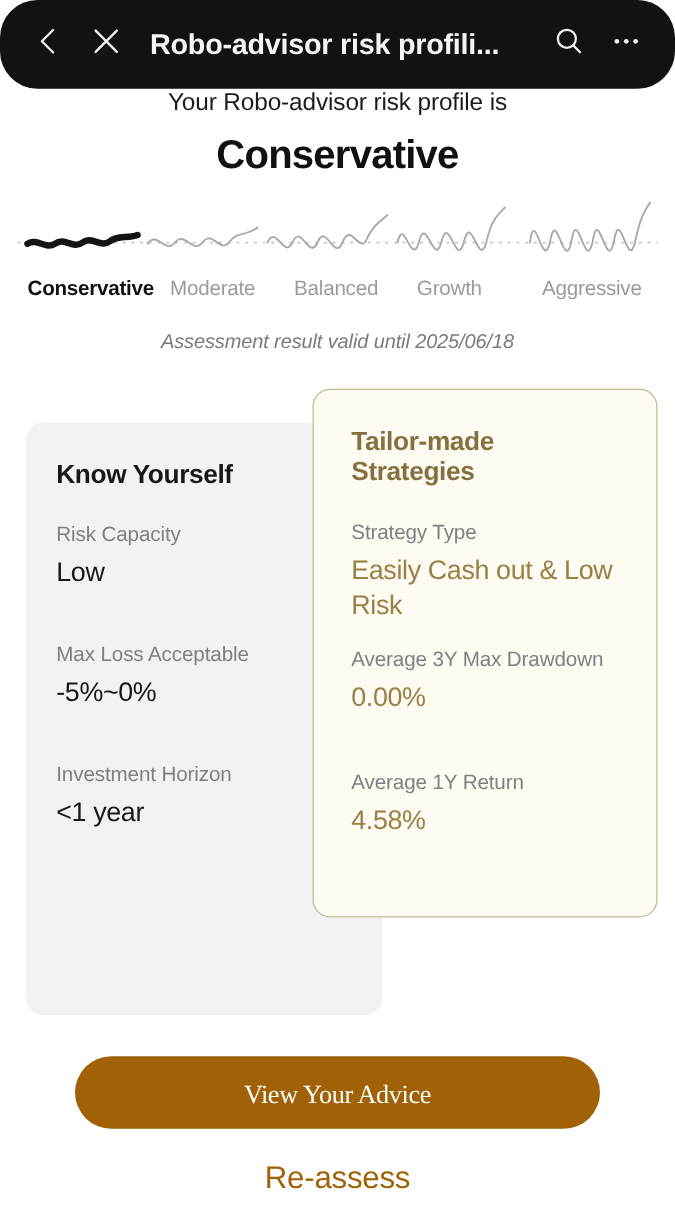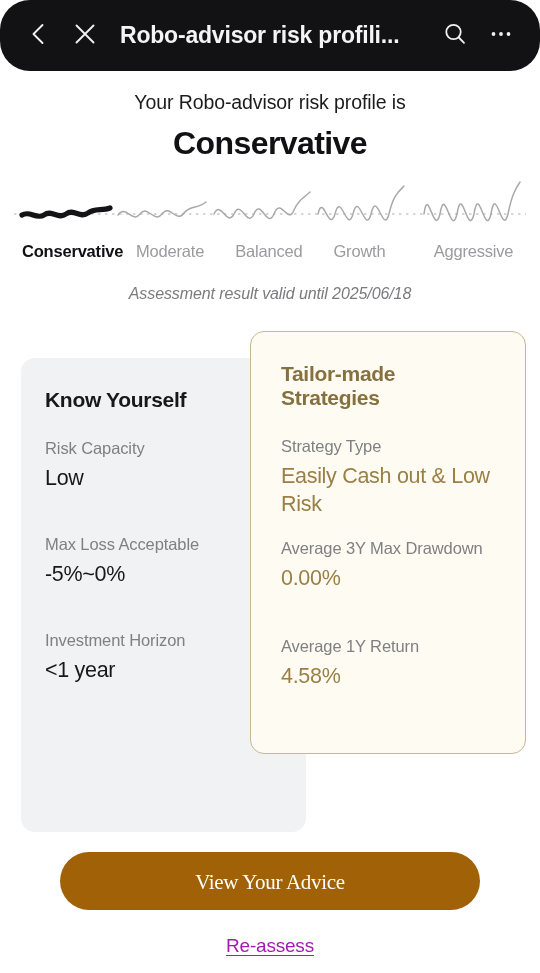--- a/index.html
+++ b/index.html
@@ -42,21 +42,20 @@
     letter-spacing: -0.2px;
     white-space: nowrap;
     overflow: hidden;
     margin-left: 12px;
     flex: 1 1 auto;
   }
 
   
   .intro {
     text-align: center;
-    padding-top: 20px;
   }
   .intro-sub {
     font-size: 19.5px;
     color: #1c1c1e;
     letter-spacing: -0.1px;
   }
   .intro-main {
     font-size: 32px;
     font-weight: bold;
     color: #111113;
@@ -188,23 +187,22 @@
     font-size: 21px;
     letter-spacing: -0.3px;
     border: none;
     cursor: pointer;
     font-family: Liberation Serif, serif;
     text-align: center;
   }
   .link-btn {
     display: inline-block;
     margin-top: 25px;
-    font-size: 19px;
-    color: #a21caf;
-    text-decoration: underline;
+    font-size: 25px;
+    color: #a16207;
     text-underline-offset: 3px;
     letter-spacing: -0.2px;
     cursor: pointer;
   }
 </style>
 </head>
 <body>
 
 <div class="appbar">
   <div class="icon-btn">

